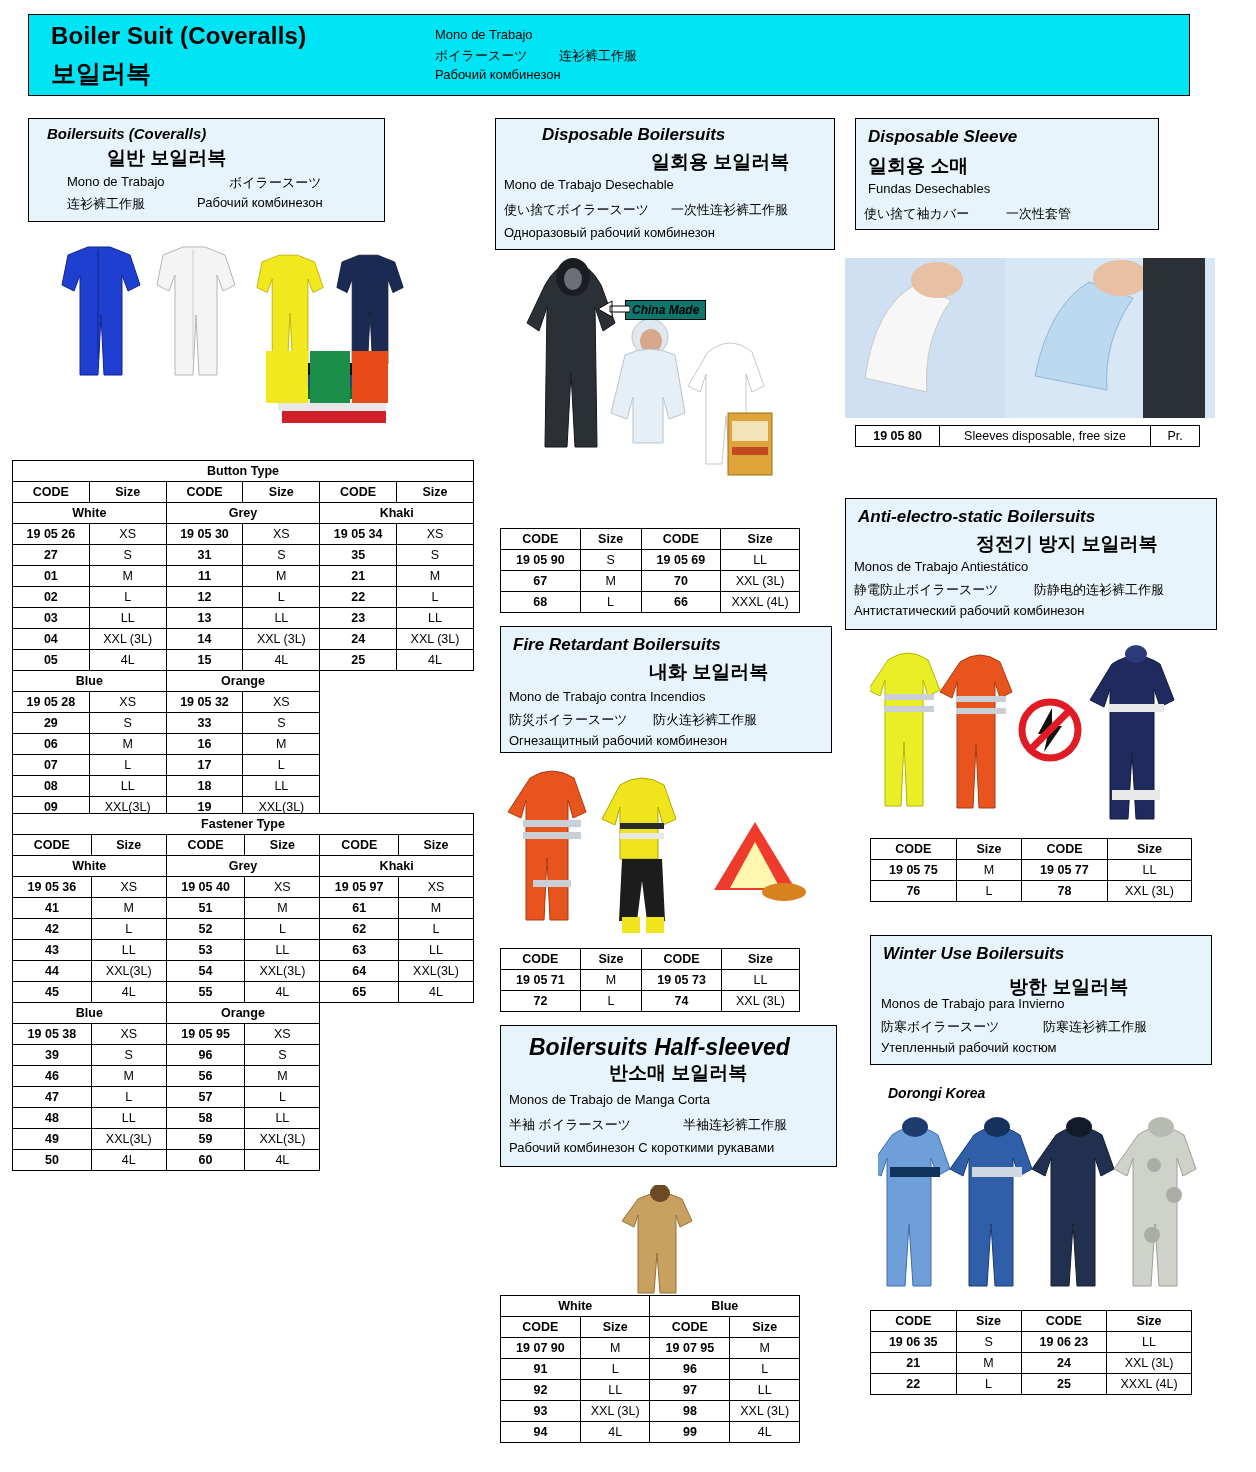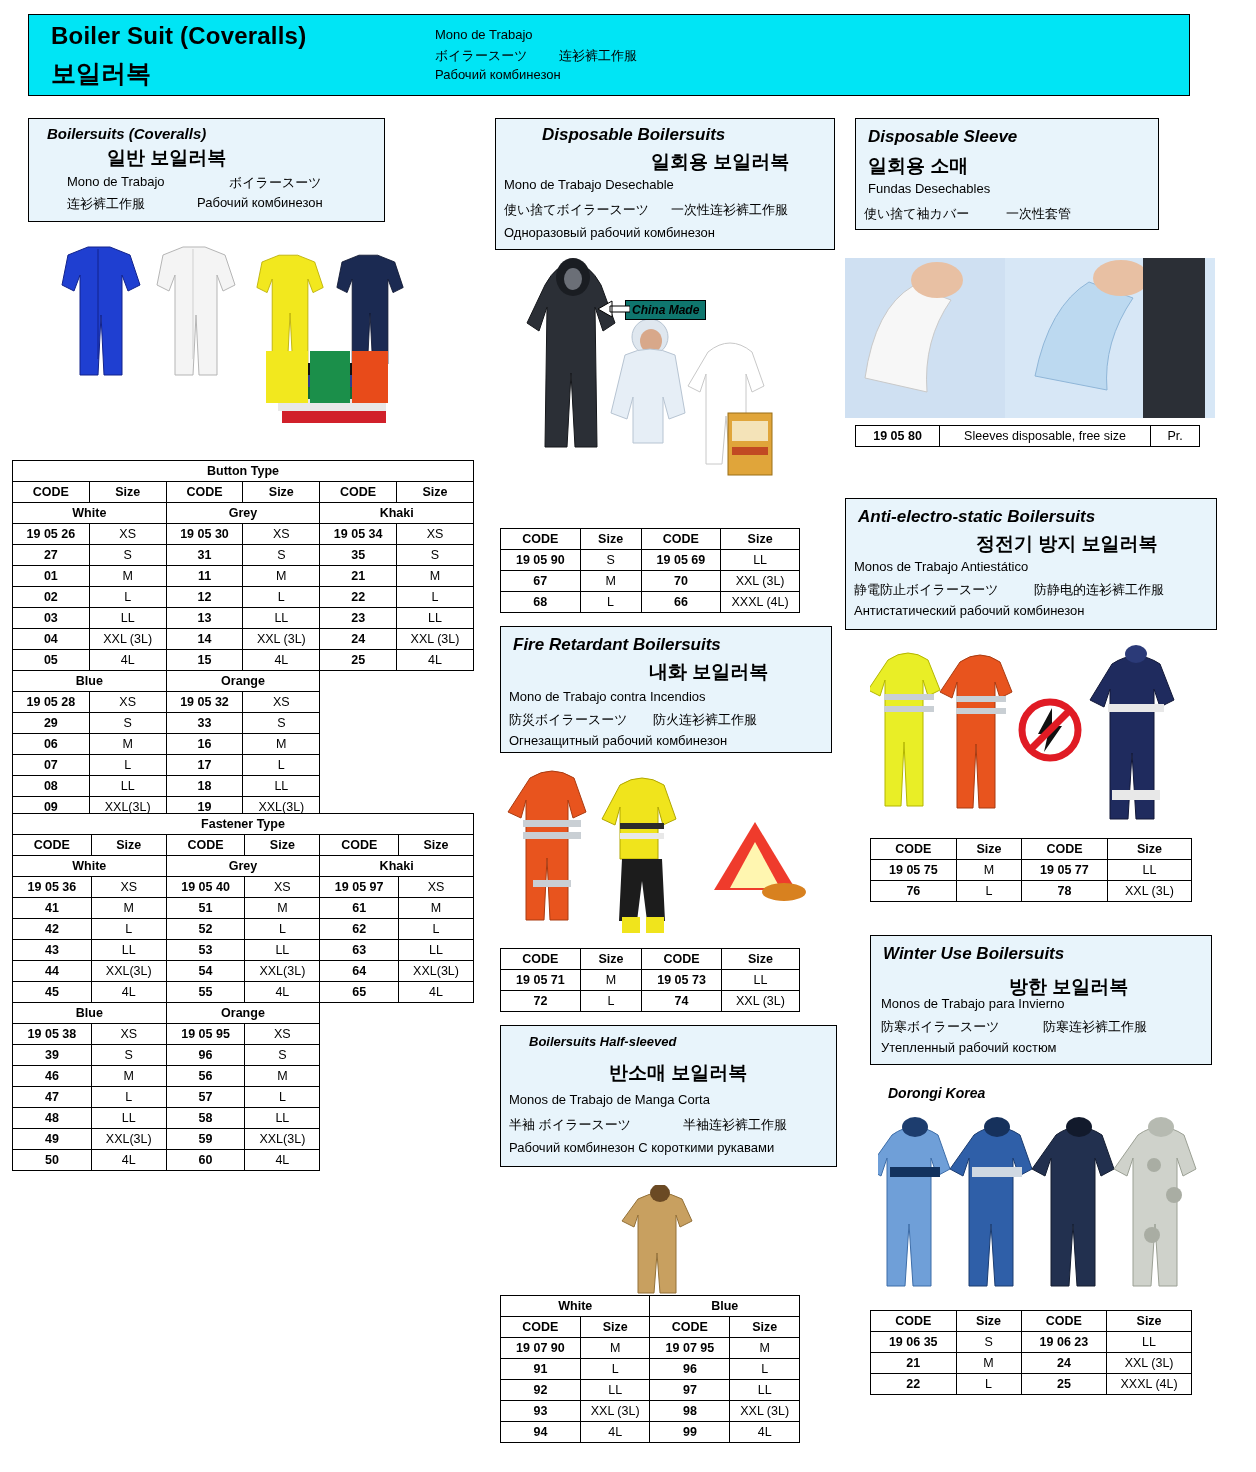--- a/index.html
+++ b/index.html
@@ -498,21 +498,21 @@
     <tr>
       <td class="bold">72</td>
       <td>L</td>
       <td class="bold">74</td>
       <td>XXL (3L)</td>
     </tr>
   </tbody>
     </table>
 
   <div class="titlebox" style="left:500px;top:1025px;width:335px;height:140px;">
-    <div class="t-en" style="left:28px;top:8px;font-size:13px;">Boilersuits Half-sleeved</div>
+    <div class="t-en" style="left:28px;top:8px;font-size:23px;">Boilersuits Half-sleeved</div>
     <div style="left:108px;top:34px;font-size:19px;font-weight:bold;">반소매 보일러복</div>
     <div style="left:8px;top:66px;font-size:13px;">Monos de Trabajo de Manga Corta</div>
     <div style="left:8px;top:90px;font-size:13px;">半袖 ボイラースーツ</div>
     <div style="left:182px;top:90px;font-size:13px;">半袖连衫裤工作服</div>
     <div style="left:8px;top:114px;font-size:13px;">Рабочий комбинезон С короткими рукавами</div>
   </div>
 
   <div class="imgblk" style="left:608px;top:1185px;width:110px;height:115px;">
     <svg width="110" height="115" viewBox="0 0 110 115">
       <path d="M30 14 q22 -12 44 0 l10 22 l-12 6 l-4 -12 l0 78 l-16 0 l-3 -40 l-3 40 l-16 0 l0 -78 l-4 12 l-12 -6 z" fill="#c8a060" stroke="#937139"></path>

